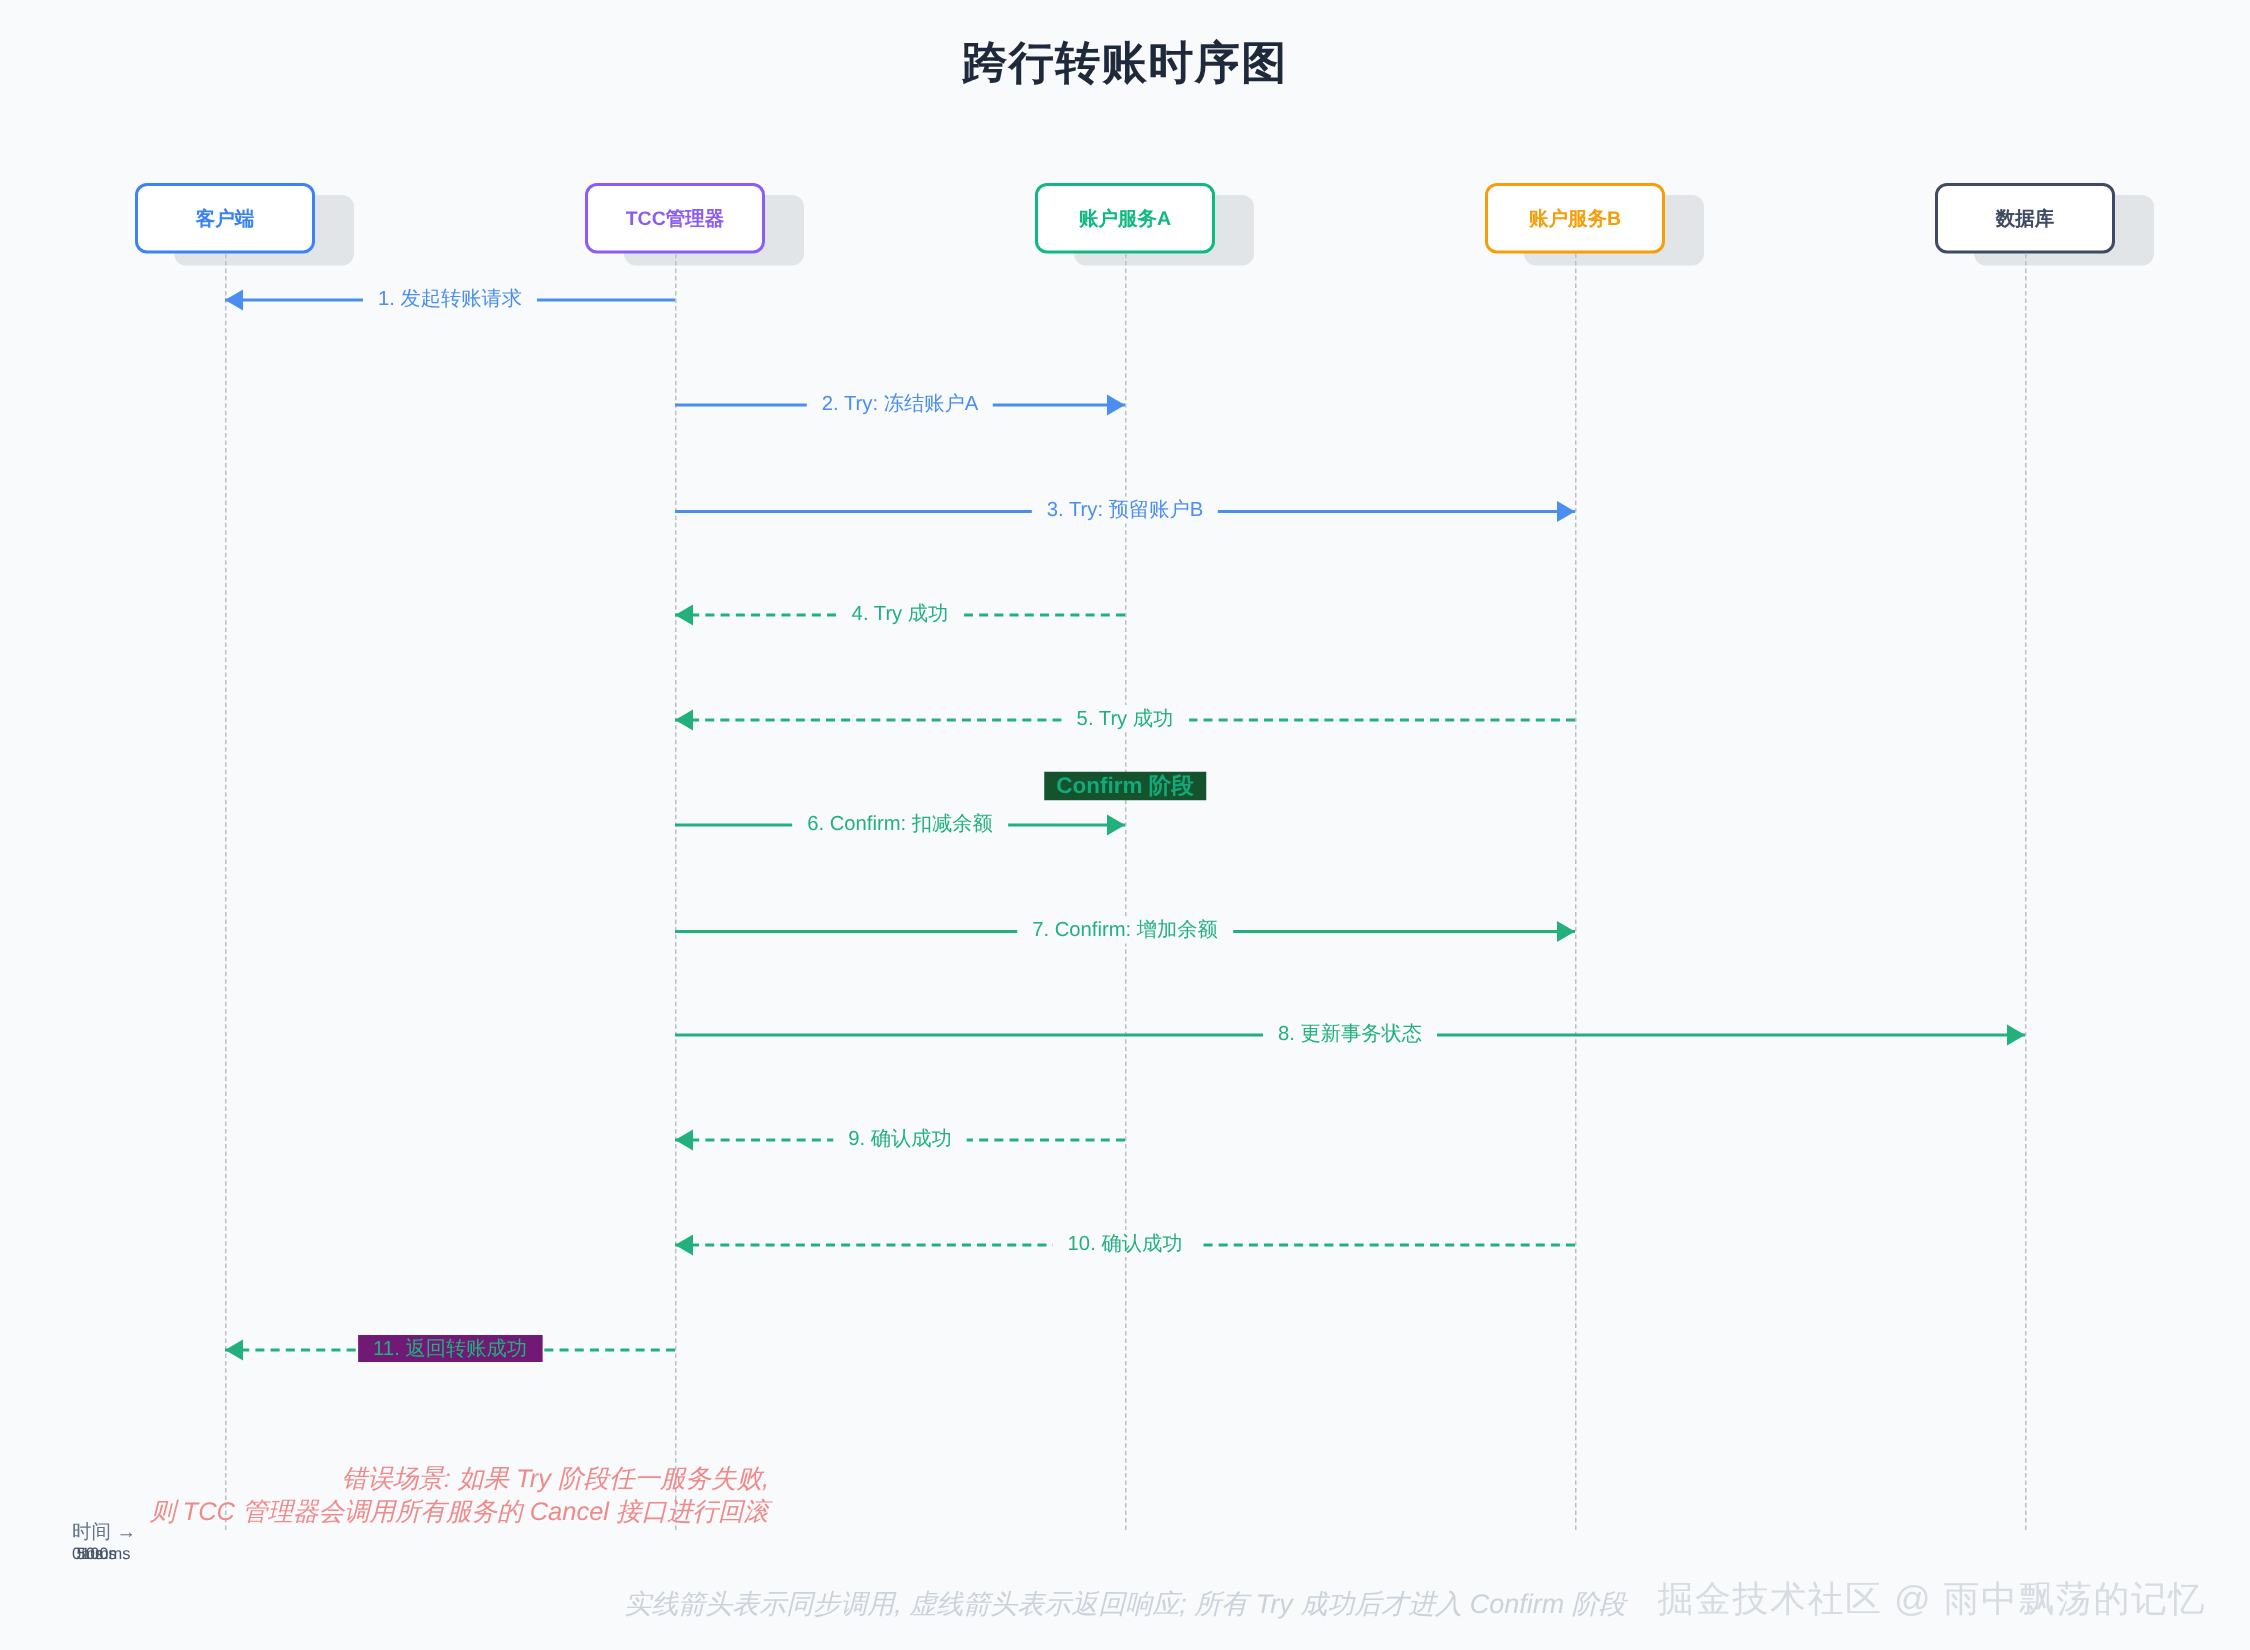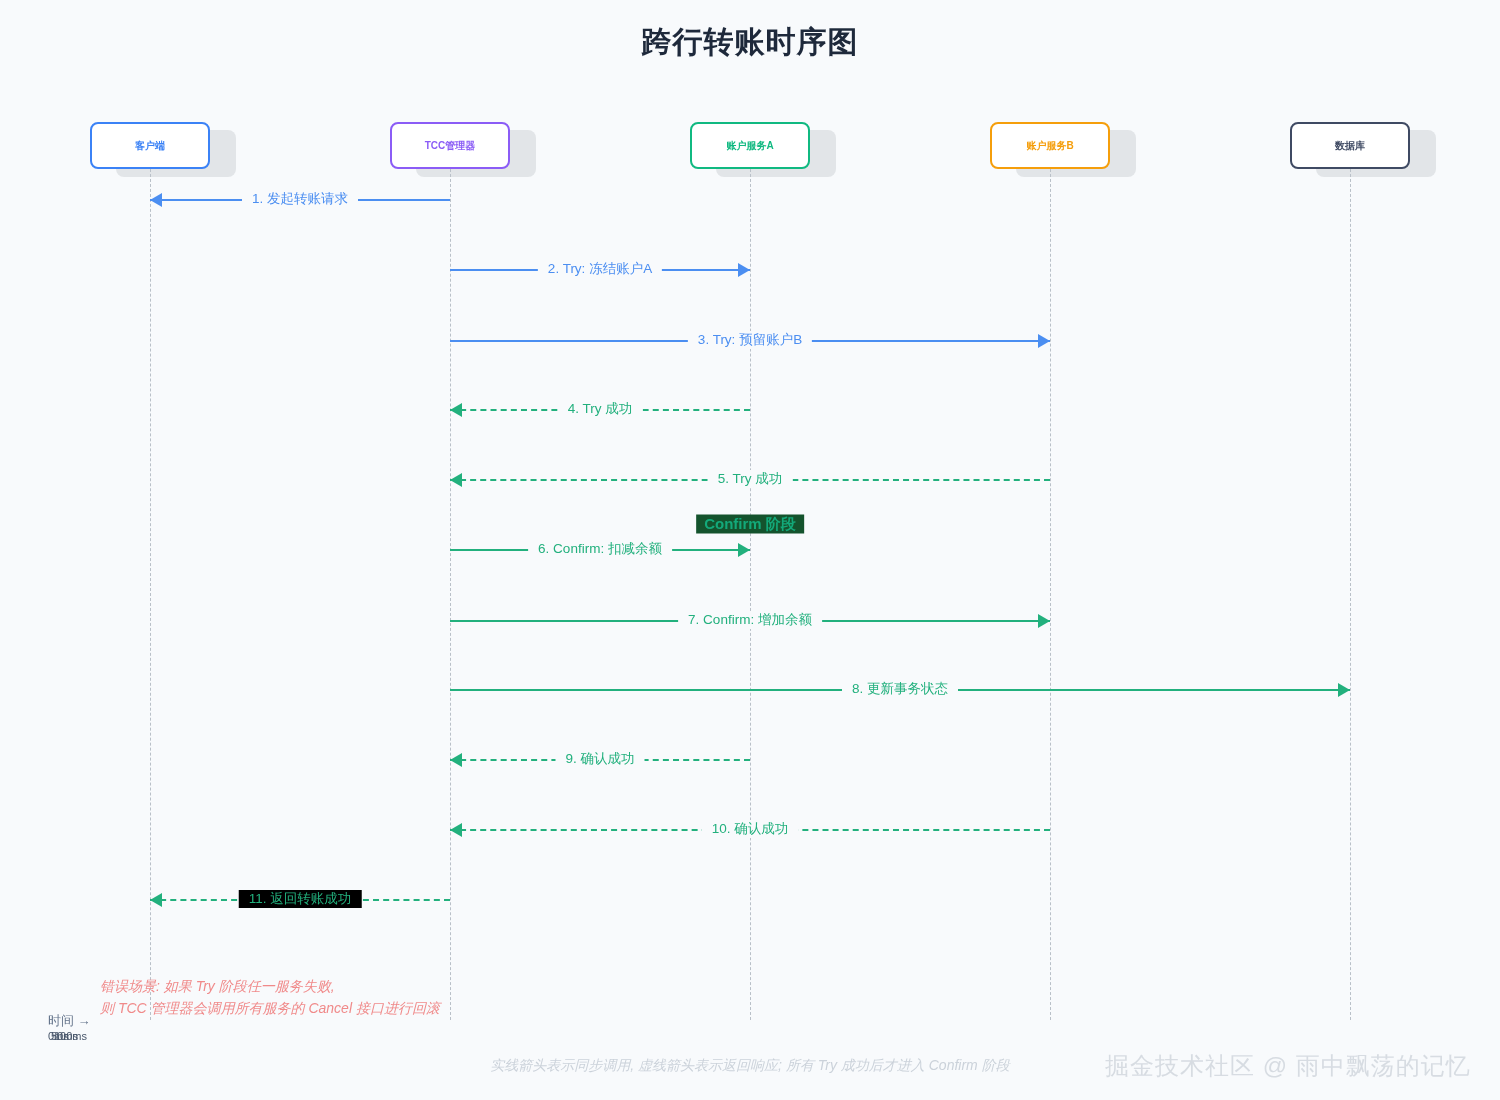--- a/index.html
+++ b/index.html
@@ -23,21 +23,21 @@
 
   
   .pbox-shadow{
     position:absolute;width:120px;height:47px;border-radius:8px;
     background:#e2e5e8;
   }
   .pbox{
     position:absolute;width:120px;height:47px;border-radius:8px;
     background:#ffffff;border:2px solid #3b82f6;
     display:flex;align-items:center;justify-content:center;
-    font-size:10px;font-weight:bold;color:#3b82f6;
+    font-size:13px;font-weight:bold;color:#3b82f6;
     box-sizing:border-box;
   }
   .lifeline{
     position:absolute;width:0;border-left:1px dashed #b9c0c8;
   }
 
   
   .msg-line{position:absolute;height:0;}
   .msg-line.solid{border-top:2px solid #4b8ef1;}
   .msg-line.dashed{border-top:2px dashed #22b07d;}
@@ -55,35 +55,35 @@
   .msg-label.blue{color:#4b8ef1;}
   .msg-label.green{color:#22b07d;}
 
   .phase-label{
     position:absolute;transform:translate(-50%,-50%);
     font-size:15px;font-weight:bold;color:#13a97a;white-space:nowrap;
     background:#14532d;padding:0 8px;
   }
 
   .note-red{
-    position:absolute;font-size:14px;font-style:italic;color:#f08a8a;
-    line-height:22px;white-space:nowrap;
+    position:absolute;font-size:17px;font-style:italic;color:#f08a8a;
+    line-height:22px;white-space:nowrap;text-align:right;
   }
 
   .time-axis{
     position:absolute;font-size:13px;color:#64748b;white-space:nowrap;
   }
   .time-ticks{
     position:absolute;font-size:11px;color:#475569;white-space:nowrap;text-decoration:underline;
   }
   .time-ticks span{position:absolute;left:0;top:0;}
 
   .footer-note{
     position:absolute;left:0;width:1500px;text-align:center;
-    font-size:14px;font-style:italic;color:#cbd2da;white-space:nowrap;
+    font-size:18px;font-style:italic;color:#cbd2da;white-space:nowrap;
   }
   .watermark{
     position:absolute;font-size:24px;color:#d7dce2;white-space:nowrap;
     letter-spacing:1px;
   }
 </style>
 </head>
 <body>
 
 <div id="diagram">
@@ -145,21 +145,21 @@
       <div class="arrow right g" style="top: 683px; left: 1338px;"></div>
       <div class="msg-label green" style="left: 900px; top: 689px; background: rgb(248, 250, 252);">8. 更新事务状态</div>
       <div class="msg-line dashed" style="left: 450px; top: 759px; width: 300px;"></div>
       <div class="arrow left g" style="top: 753px; left: 450px;"></div>
       <div class="msg-label green" style="left: 600px; top: 759px; background: rgb(248, 250, 252);">9. 确认成功</div>
       <div class="msg-line dashed" style="left: 450px; top: 829px; width: 600px;"></div>
       <div class="arrow left g" style="top: 823px; left: 450px;"></div>
       <div class="msg-label green" style="left: 750px; top: 829px; background: rgb(248, 250, 252); text-align: right;">10. 确认成功</div>
       <div class="msg-line dashed" style="left: 150px; top: 899px; width: 300px;"></div>
       <div class="arrow left g" style="top: 893px; left: 150px;"></div>
-      <div class="msg-label green" style="left: 300px; top: 899px; background: #000000;">11. 返回转账成功</div>
+      <div class="msg-label green" style="left: 300px; top: 899px; background: #701a75;">11. 返回转账成功</div>
     </div>
   <div id="phases-layer">
       <div class="phase-label" style="left: 750px; top: 524px;">Confirm 阶段</div>
     </div>
 
   <div class="note-red" style="left:100px;top:975px;">
     <div>错误场景: 如果 Try 阶段任一服务失败,</div>
     <div>则 TCC 管理器会调用所有服务的 Cancel 接口进行回滚</div>
   </div>
 

